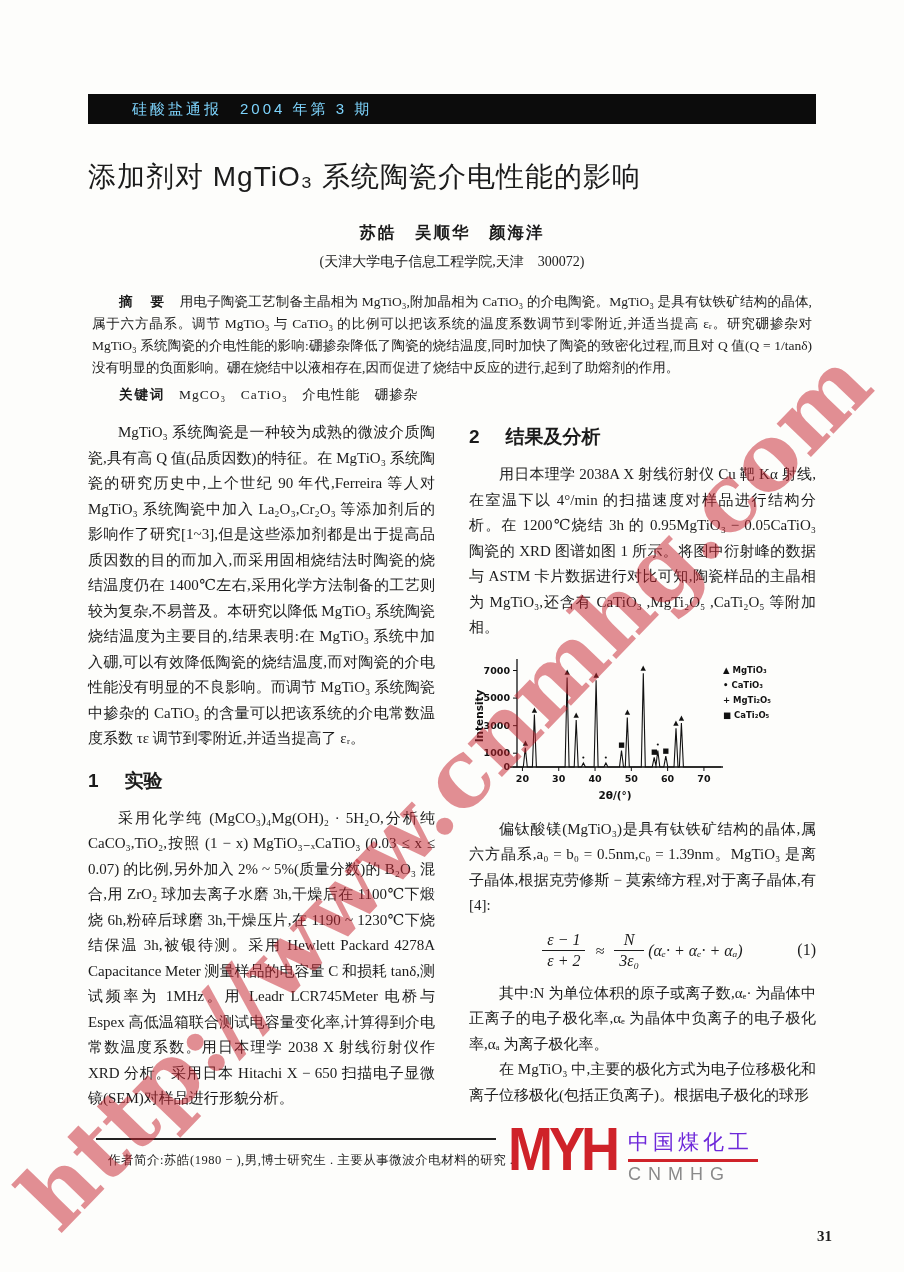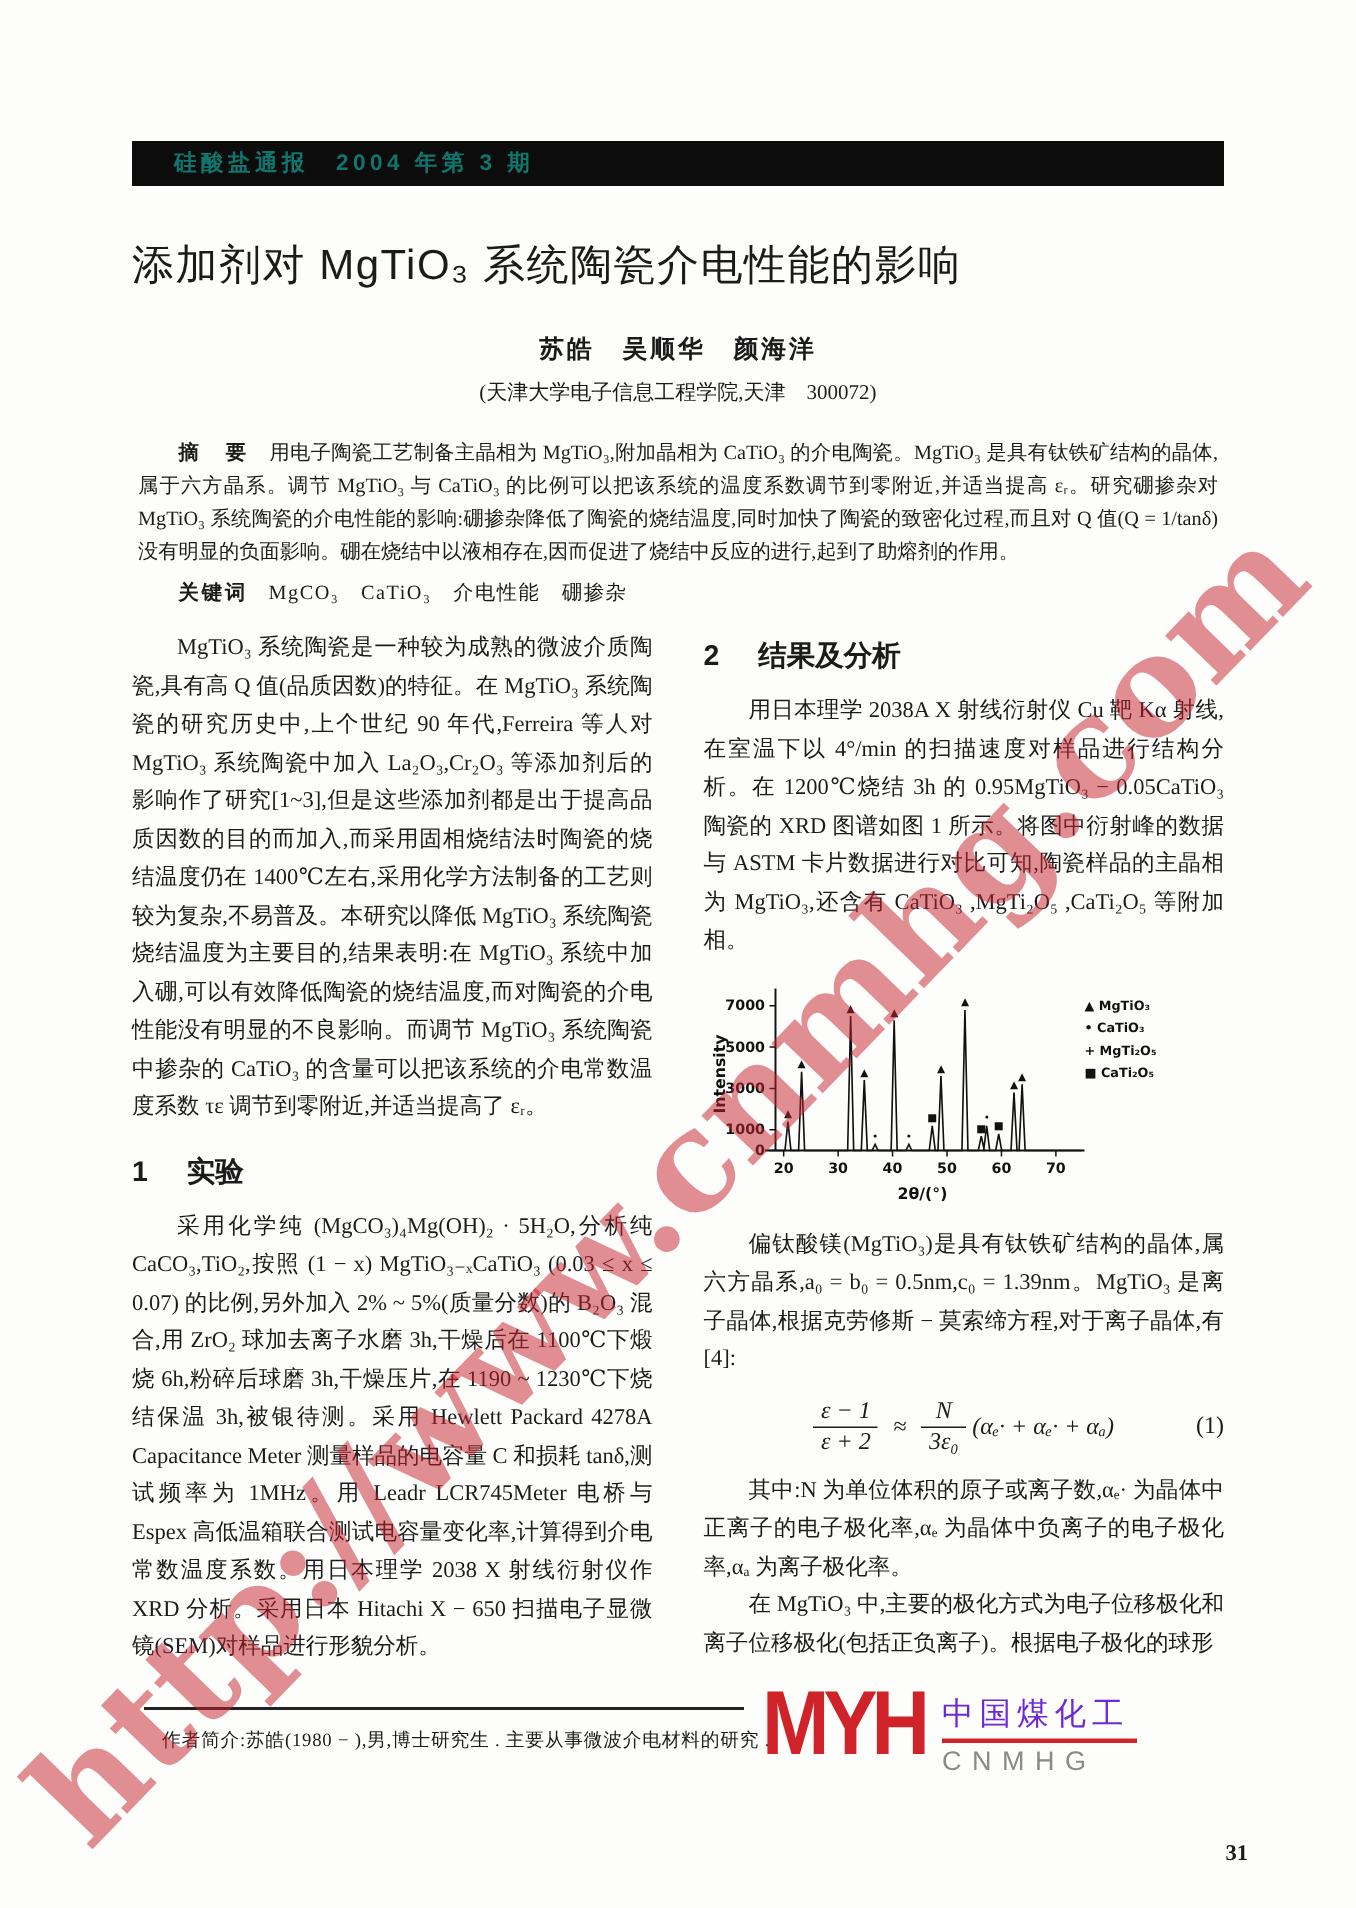--- a/index.html
+++ b/index.html
@@ -1,22 +1,22 @@
 <!DOCTYPE html>
 <html><head>
 <meta charset="utf-8">
 <style>
   html,body{margin:0;padding:0;background:#e8e8e6;}
   .page{position:relative;width:904px;height:1272px;margin:0 auto;background:#fdfdfb;
         font-family:"Liberation Serif","DejaVu Serif",serif;color:#1b1b1b;overflow:hidden;}
   .content{padding:0 88px;}
   
-  .journal-bar{margin-top:94px;height:30px;background:#0c0c0c;color:#0f766e;
-      font-family:"Liberation Sans","DejaVu Sans",sans-serif;font-weight:bold;
-      font-size:15px;line-height:30px;padding-left:28px;letter-spacing:3px;}
+  .journal-bar{margin-top:94px;height:30px;background:#0c0c0c;color:#7dd3fc;
+      font-family:"Liberation Sans","DejaVu Sans",sans-serif;font-weight:normal;
+      font-size:15px;line-height:30px;padding-left:44px;letter-spacing:3px;}
   
   .title{margin:34px 0 0 0;text-align:left;font-size:28px;font-weight:400;
       font-family:"Liberation Sans","DejaVu Sans",sans-serif;letter-spacing:1px;}
   .authors{margin-top:26px;text-align:center;font-size:16.5px;font-weight:bold;
       font-family:"Liberation Sans","DejaVu Sans",sans-serif;letter-spacing:2px;}
   .affil{margin-top:9px;text-align:center;font-size:14px;}
   
   .abstract{margin:20px 4px 0 4px;font-size:13.5px;line-height:1.62;text-align:justify;text-indent:2em;}
   .ab-label,.kw-label{font-weight:bold;font-family:"Liberation Sans","DejaVu Sans",sans-serif;
       margin-right:1em;letter-spacing:2px;}

